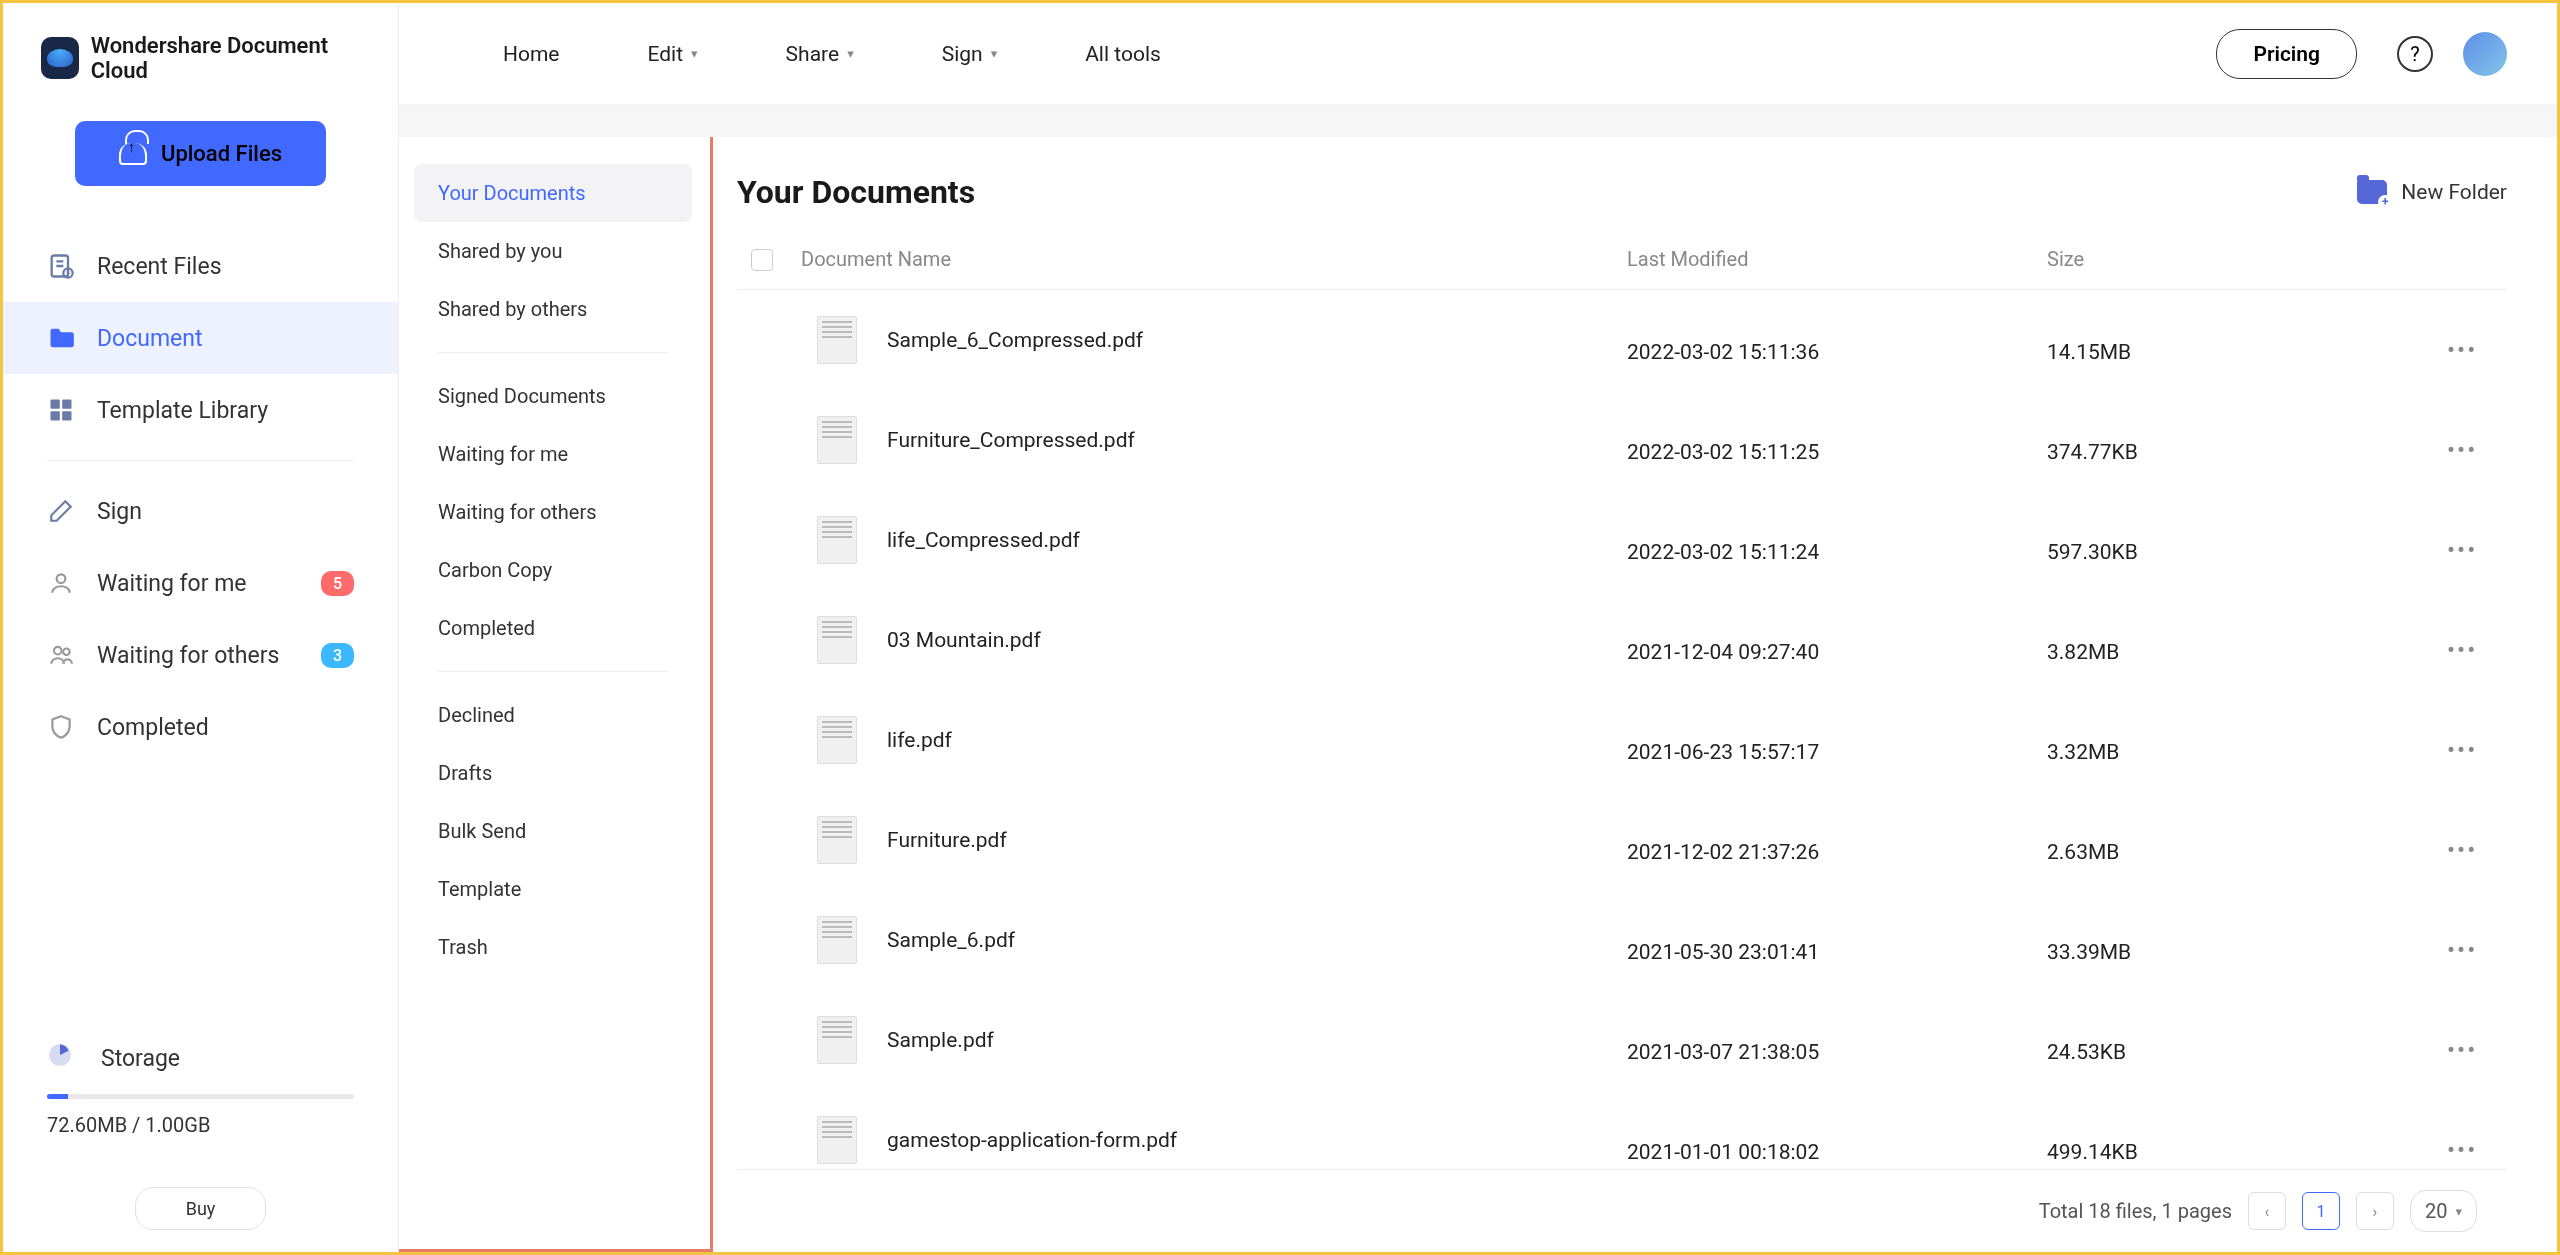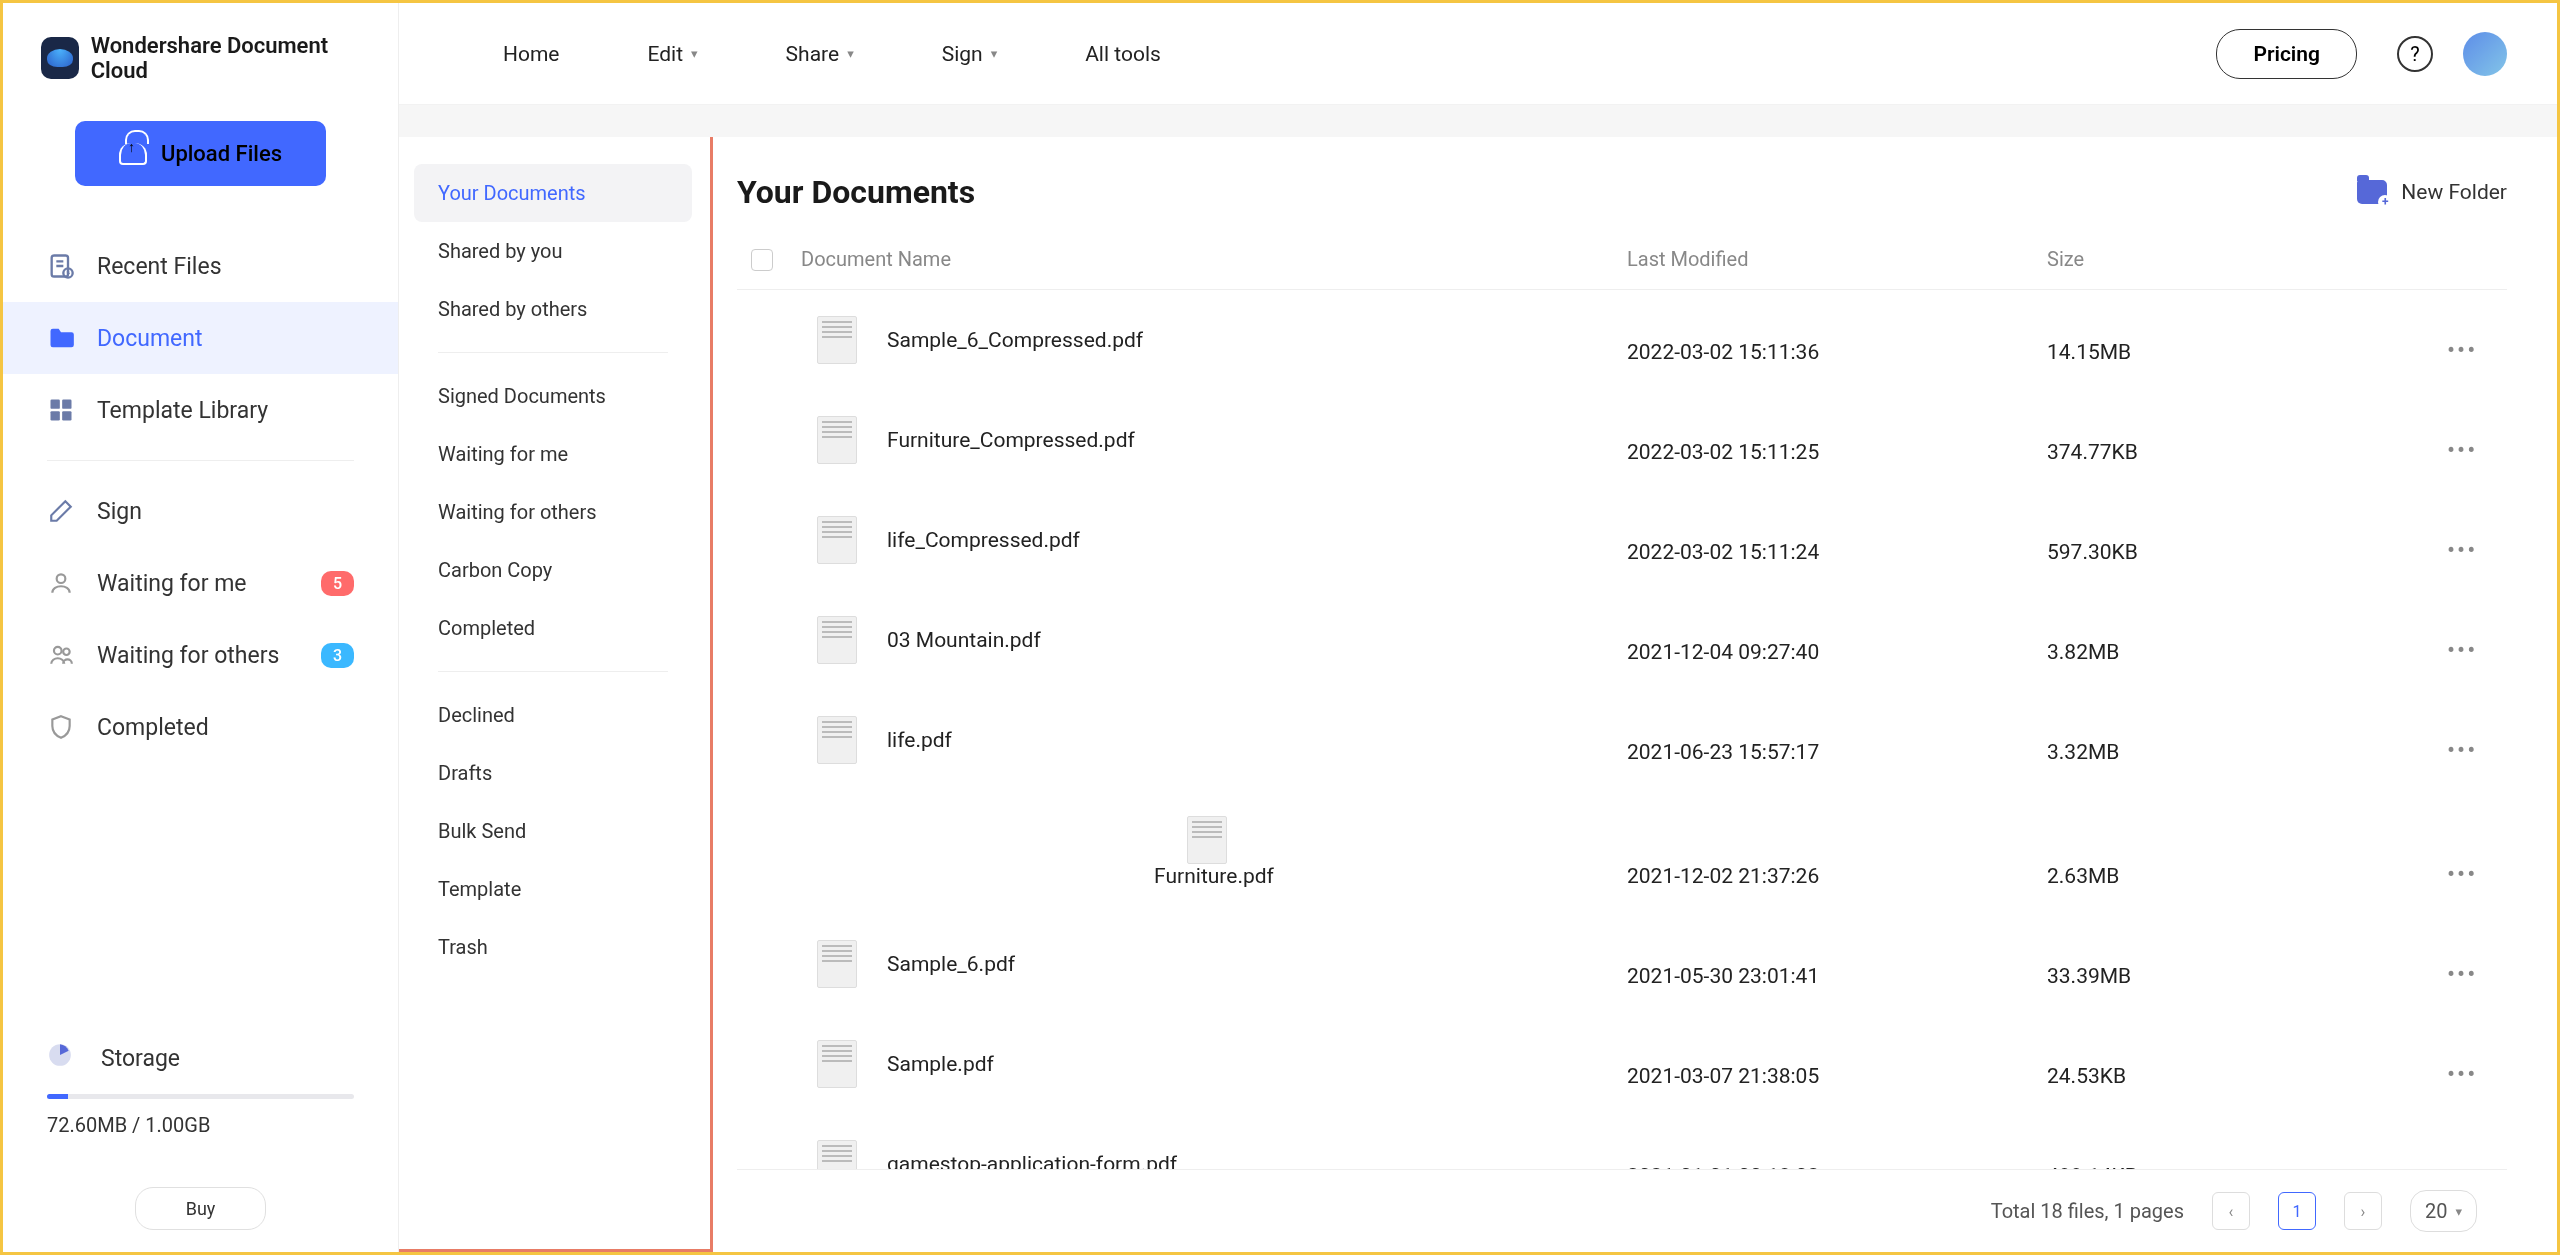--- a/index.html
+++ b/index.html
@@ -59,21 +59,21 @@
 .col-mod { width: 420px; }
 .col-size { width: 400px; }
 .col-act { width: 60px; }
 
 .rows { flex: 1; overflow-y: auto; }
 .row { display: flex; align-items: flex-end; padding: 26px 0 26px 14px; font-size: 21px; color: #222; }
 .thumb { width: 40px; height: 48px; background: #f0f0f0; border: 1px solid #ddd; margin: 0 30px 0 16px; border-radius: 2px; display: flex; flex-direction: column; padding: 4px; gap: 3px; }
 .thumb span { height: 2px; background: #bbb; }
 .more { font-size: 24px; letter-spacing: 2px; color: #888; cursor: pointer; }
 
-.pager { display: flex; align-items: center; justify-content: flex-end; gap: 28px; padding: 20px 30px; font-size: 20px; color: #555; border-top: 1px solid #eee; }
+.pager { display: flex; align-items: center; justify-content: flex-end; gap: 16px; padding: 20px 30px; font-size: 20px; color: #555; border-top: 1px solid #eee; }
 .pg-btn { width: 38px; height: 38px; border: 1px solid #ddd; border-radius: 6px; background: #fff; display: flex; align-items: center; justify-content: center; cursor: pointer; font-size: 16px; color: #888; }
 .pg-num { border-color: #4168ff; color: #4168ff; }
 .pg-size { display: flex; align-items: center; gap: 8px; border: 1px solid #ddd; border-radius: 16px; padding: 8px 14px; cursor: pointer; }
 
 .rows::-webkit-scrollbar { width: 10px; }
 .rows::-webkit-scrollbar-thumb { background: #d0d0d0; border-radius: 5px; }
 .rows::-webkit-scrollbar-track { background: #f4f4f4; }
 </style>
 </head>
 <body>
@@ -314,21 +314,21 @@
                   <span></span>
                 </div>
       <span>life.pdf</span>
     </div>
     <div class="col-mod">2021-06-23 15:57:17</div>
     <div class="col-size">3.32MB</div>
     <div class="col-act"><span class="more">•••</span></div>
             </div>
             <div class="row">
     <div class="col-check"></div>
-    <div class="col-name" style="display:flex;align-items:center;flex-direction:column;">
+    <div class="col-name" style="display:flex;align-items:center;">
       <div class="thumb">
                   <span></span>
                   <span></span>
                   <span></span>
                   <span></span>
                 </div>
       <span>Furniture.pdf</span>
     </div>
     <div class="col-mod">2021-12-02 21:37:26</div>
     <div class="col-size">2.63MB</div>

